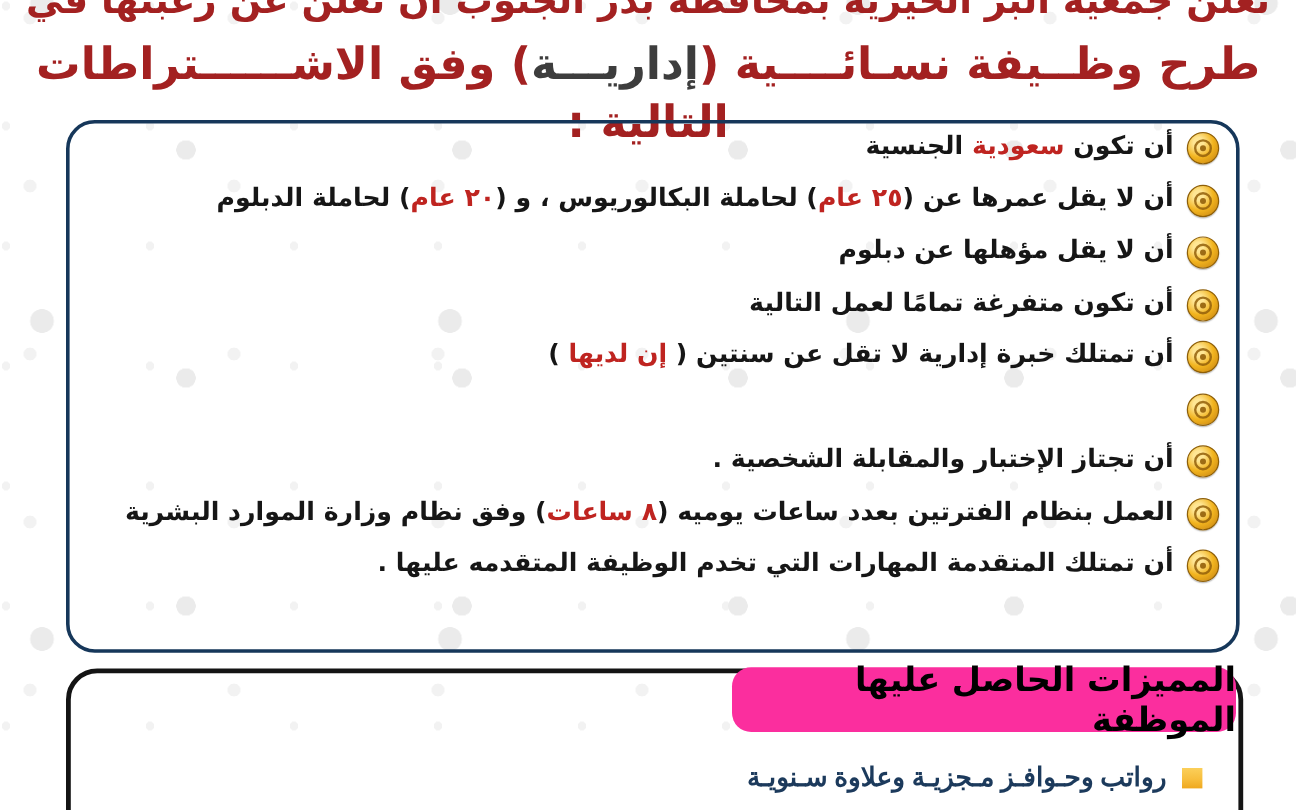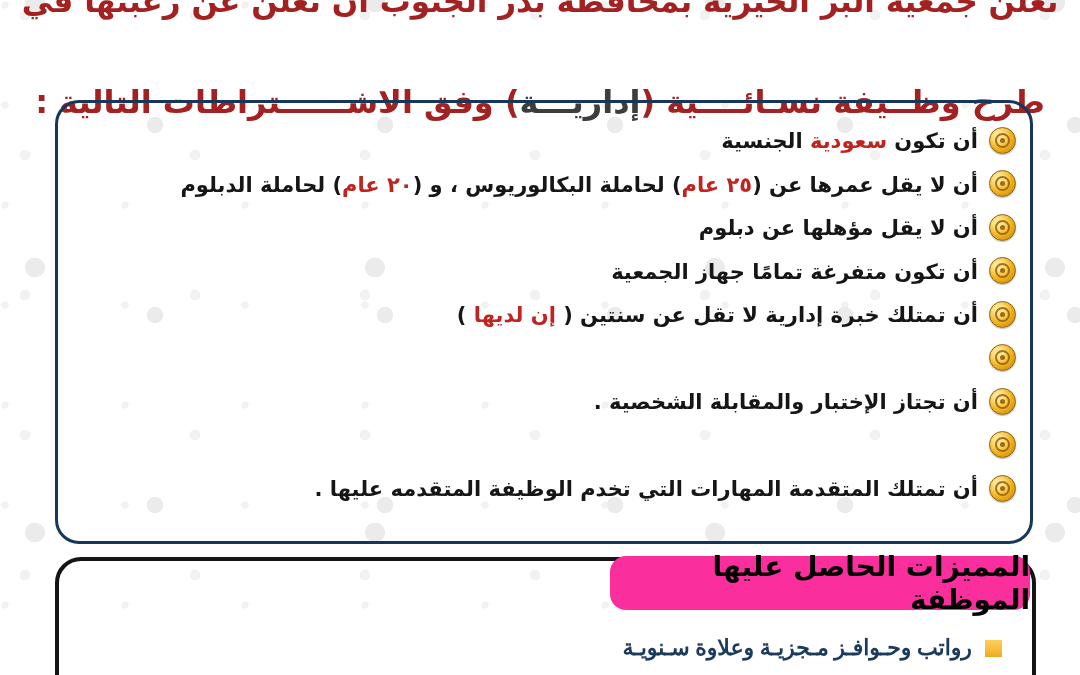--- a/index.html
+++ b/index.html
@@ -19,35 +19,35 @@
     direction:rtl;
   }
   
   .headline{
     position:absolute;left:0;right:0;
     text-align:center;
     color:var(--heading-red);
     font-weight:bold;
   }
   .headline-1{top:-20px;font-size:31px;line-height:42px;}
-  .headline-2{top:30px;font-size:32px;line-height:48px;margin-top:48px;}
+  .headline-2{top:30px;font-size:37px;line-height:48px;}
   .headline-2 .hl-gray{color:var(--heading-gray);}
   
   .req-box{
     position:absolute;
     left:55px;top:100px;width:978px;height:444px;
     border:3px solid var(--navy-border);
     border-radius:24px;
     box-sizing:border-box;
   }
   .req-list{
     list-style:none;margin:0;padding:7px 14px 0 10px;
   }
   .req-row{
-    display:flex;align-items:flex-end;gap:11px;
+    display:flex;align-items:flex-start;gap:11px;
     height:43.5px;
   }
   .coin{
     flex:0 0 auto;
     width:25px;height:25px;border-radius:50%;
     background:radial-gradient(circle at 35% 32%, #ffe694 0 18%, var(--coin-gold) 52%, var(--coin-gold-dark) 100%);
     border:1px solid #8e5f08;
     position:relative;
     box-shadow:0 1px 1px rgba(0,0,0,.25);
   }
@@ -124,35 +124,36 @@
         <li class="req-row">
           <span class="coin"></span>
           <span class="req-text"><span>أن لا يقل عمرها عن (</span><span class="red">٢٥ عام</span><span>) لحاملة البكالوريوس ، و (</span><span class="red">٢٠ عام</span><span>) لحاملة الدبلوم</span></span>
         </li>
         <li class="req-row">
           <span class="coin"></span>
           <span class="req-text"><span>أن لا يقل مؤهلها عن دبلوم</span></span>
         </li>
         <li class="req-row">
           <span class="coin"></span>
-          <span class="req-text"><span>أن تكون متفرغة تمامًا جهاز الجمعية</span></span>
+          <span class="req-text"><span>أن تكون متفرغة تمامًا لعمل التالية</span></span>
         </li>
         <li class="req-row">
           <span class="coin"></span>
           <span class="req-text"><span>أن تمتلك خبرة إدارية لا تقل عن سنتين ( </span><span class="red">إن لديها</span><span> )</span></span>
         </li>
         <li class="req-row">
           <span class="coin"></span>
         </li>
         <li class="req-row">
           <span class="coin"></span>
           <span class="req-text"><span>أن تجتاز الإختبار والمقابلة الشخصية .</span></span>
         </li>
         <li class="req-row">
           <span class="coin"></span>
+          <span class="req-text"><span>العمل بنظام الفترتين بعدد ساعات يوميه (</span><span class="red">٨ ساعات</span><span>) وفق نظام وزارة الموارد البشرية</span></span>
         </li>
         <li class="req-row">
           <span class="coin"></span>
           <span class="req-text"><span>أن تمتلك المتقدمة المهارات التي تخدم الوظيفة المتقدمه عليها .</span></span>
         </li>
       </ul>
   </div>
 
   <div class="ben-title">المميزات الحاصل عليها الموظفة</div>
 

